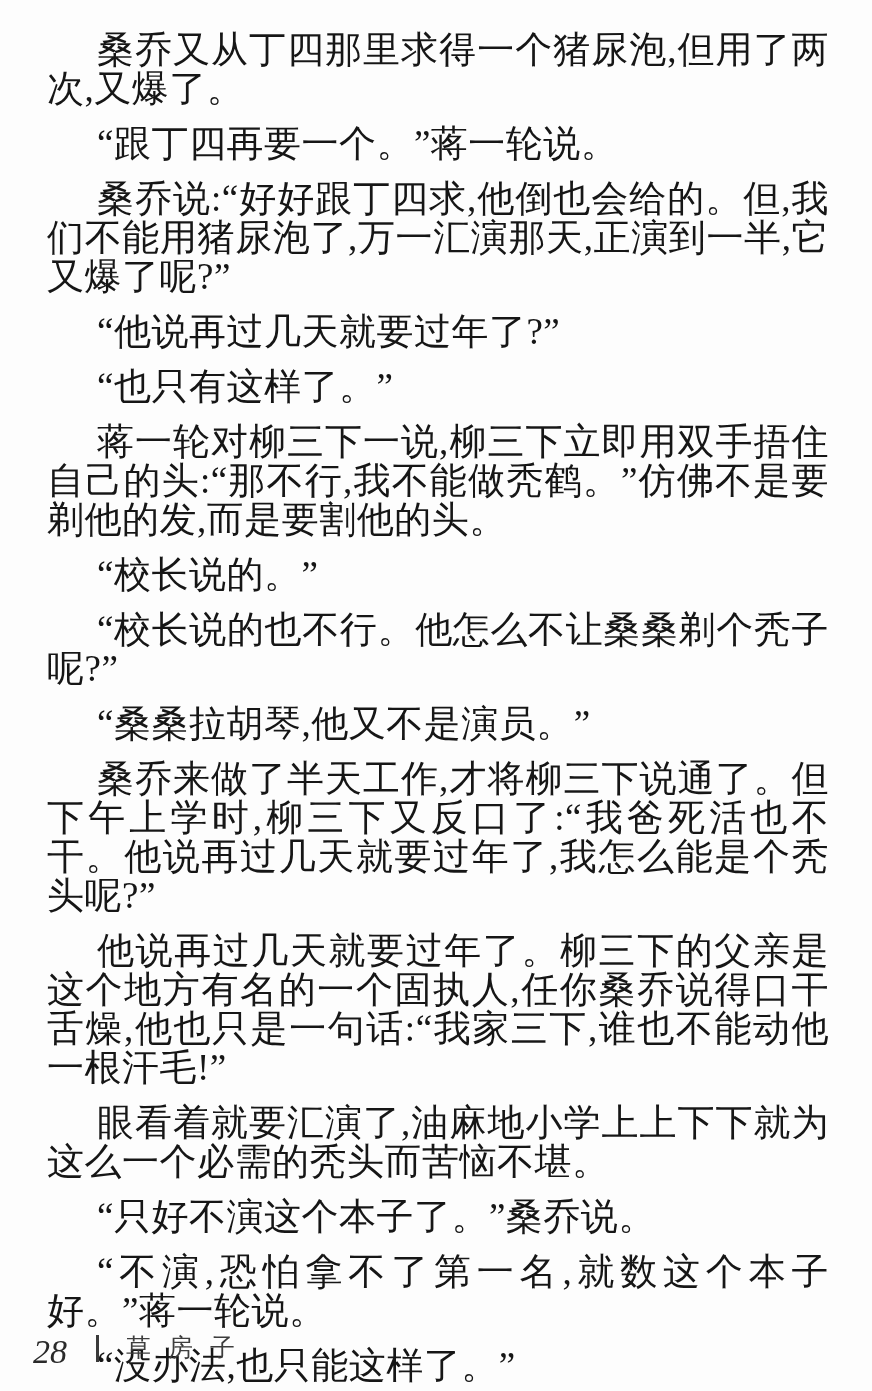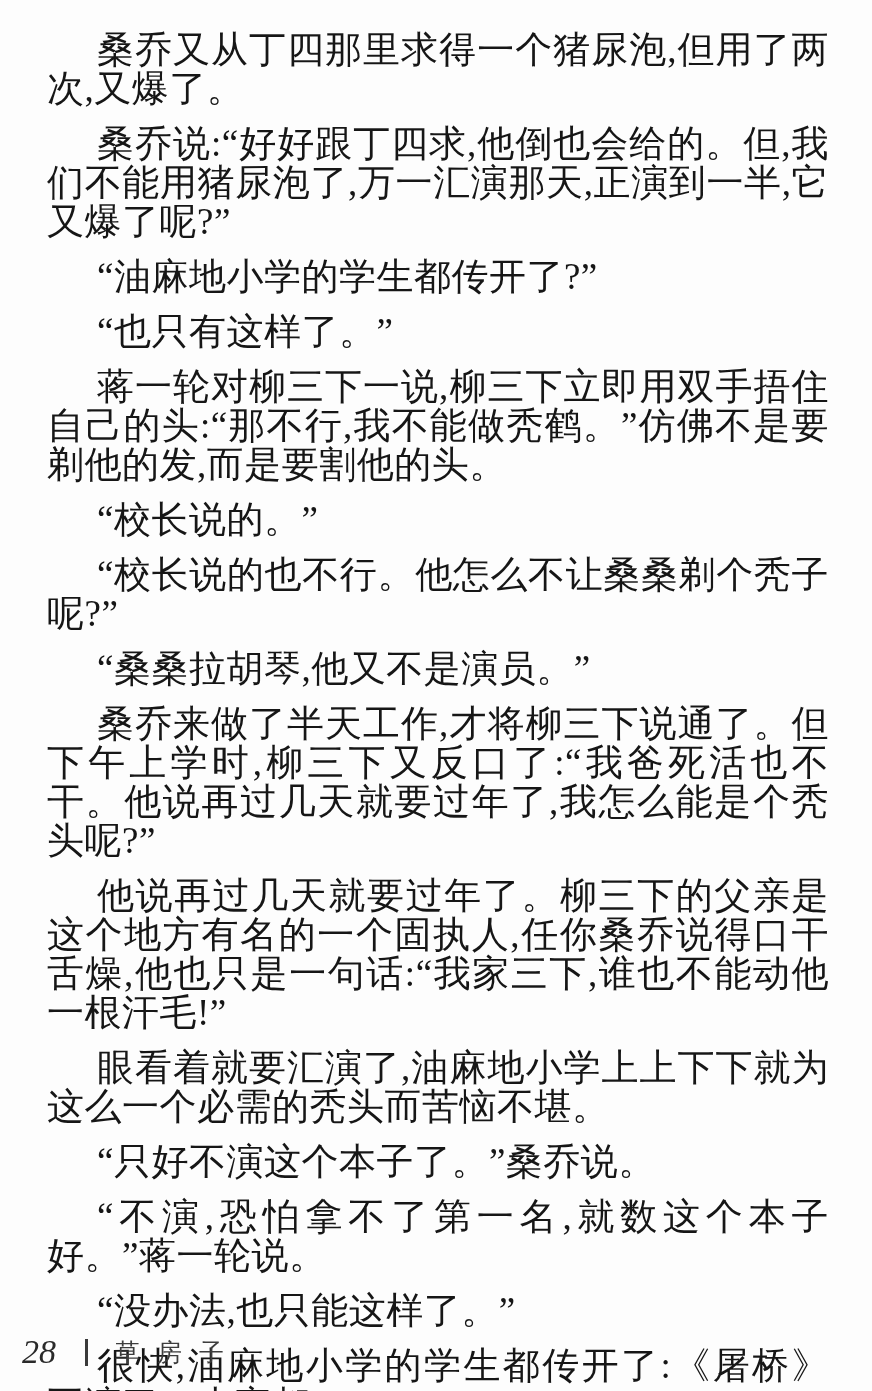--- a/index.html
+++ b/index.html
@@ -23,24 +23,23 @@
     text-indent: 50px;
     font-size: 37px;
     line-height: 39px;
     color: #161616;
     text-align: justify;
     letter-spacing: 0.5px;
     font-family: "Liberation Serif", "DejaVu Serif", serif;
   }
   .footer {
     position: absolute;
-    left: 22px;
+    left: 33px;
     bottom: 22px;
     display: flex;
-    align-items: center;
   }
   .page-number {
     font-family: "Liberation Serif", "DejaVu Serif", serif;
     font-style: italic;
     font-size: 34px;
     line-height: 1;
     color: #2a2a2a;
   }
   .footer-separator {
     width: 3px;
@@ -55,22 +54,23 @@
     letter-spacing: 17px;
     color: #3d3d3d;
   }
 </style>
 </head>
 <body>
 
 <div class="page">
   <div class="content">
     <p>桑乔又从丁四那里求得一个猪尿泡,但用了两次,又爆了。</p>
+    <p>“跟丁四再要一个。”蒋一轮说。</p>
     <p>桑乔说:“好好跟丁四求,他倒也会给的。但,我们不能用猪尿泡了,万一汇演那天,正演到一半,它又爆了呢?”</p>
-    <p>“油麻地小学的学生都传开了?”</p>
+    <p>“他说再过几天就要过年了?”</p>
     <p>“也只有这样了。”</p>
     <p>蒋一轮对柳三下一说,柳三下立即用双手捂住自己的头:“那不行,我不能做秃鹤。”仿佛不是要剃他的发,而是要割他的头。</p>
     <p>“校长说的。”</p>
     <p>“校长说的也不行。他怎么不让桑桑剃个秃子呢?”</p>
     <p>“桑桑拉胡琴,他又不是演员。”</p>
     <p>桑乔来做了半天工作,才将柳三下说通了。但下午上学时,柳三下又反口了:“我爸死活也不干。他说再过几天就要过年了,我怎么能是个秃头呢?”</p>
     <p>他说再过几天就要过年了。柳三下的父亲是这个地方有名的一个固执人,任你桑乔说得口干舌燥,他也只是一句话:“我家三下,谁也不能动他一根汗毛!”</p>
     <p>眼看着就要汇演了,油麻地小学上上下下就为这么一个必需的秃头而苦恼不堪。</p>
     <p>“只好不演这个本子了。”桑乔说。</p>
     <p>“不演,恐怕拿不了第一名,就数这个本子好。”蒋一轮说。</p>

